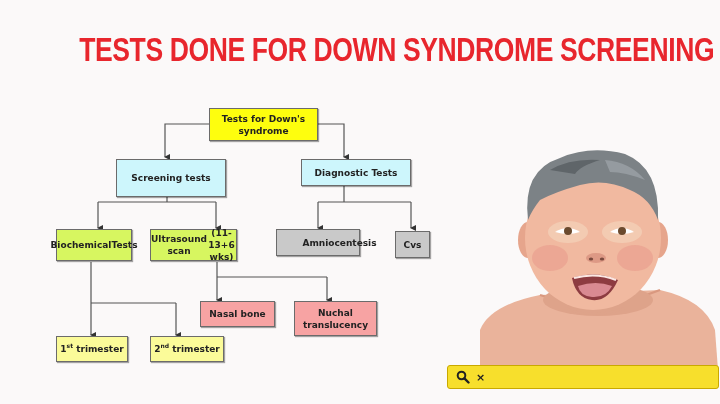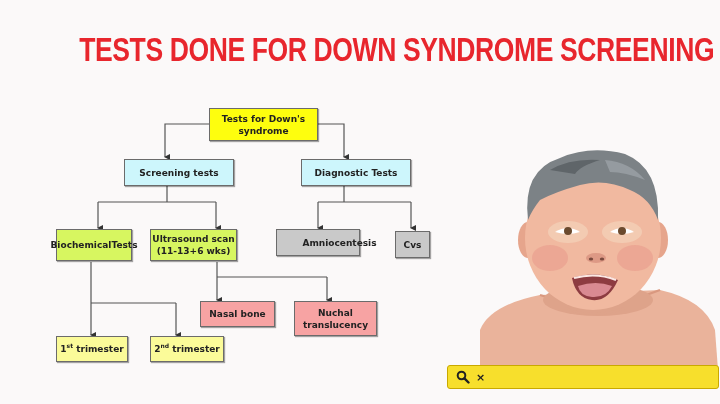--- a/index.html
+++ b/index.html
@@ -56,34 +56,34 @@
     <line x1="91" y1="303" x2="91" y2="335" marker-end="url(#arr)"></line>
     <line x1="176" y1="303" x2="176" y2="335" marker-end="url(#arr)"></line>
   </g>
 </svg>
 
 <div class="box yellow" style="left:209px;top:108px;width:109px;height:33px;flex-direction:column;">
   <span>Tests for Down's</span>
   <span>syndrome</span>
 </div>
 
-<div class="box cyan" style="left:124px;top:159px;width:110px;height:27px;">
+<div class="box cyan" style="left:116px;top:159px;width:110px;height:38px;">
   <span>Screening tests</span>
 </div>
 
 <div class="box cyan" style="left:301px;top:159px;width:110px;height:27px;">
   <span>Diagnostic Tests</span>
 </div>
 
 <div class="box lime" style="left:56px;top:229px;width:76px;height:32px;flex-direction:row;">
   <span>Biochemical</span>
   <span>Tests</span>
 </div>
 
-<div class="box lime" style="left:150px;top:229px;width:87px;height:32px;flex-direction:column;">
+<div class="box lime" style="left:150px;top:229px;width:87px;height:32px;flex-direction:row;">
   <span>Ultrasound scan</span>
   <span>(11-13+6 wks)</span>
 </div>
 
 <div class="box gray" style="left:276px;top:229px;width:84px;height:27px;padding-left:43px;">
   <span>Amniocentesis</span>
 </div>
 
 <div class="box gray" style="left:395px;top:231px;width:35px;height:27px;">
   <span>Cvs</span>

